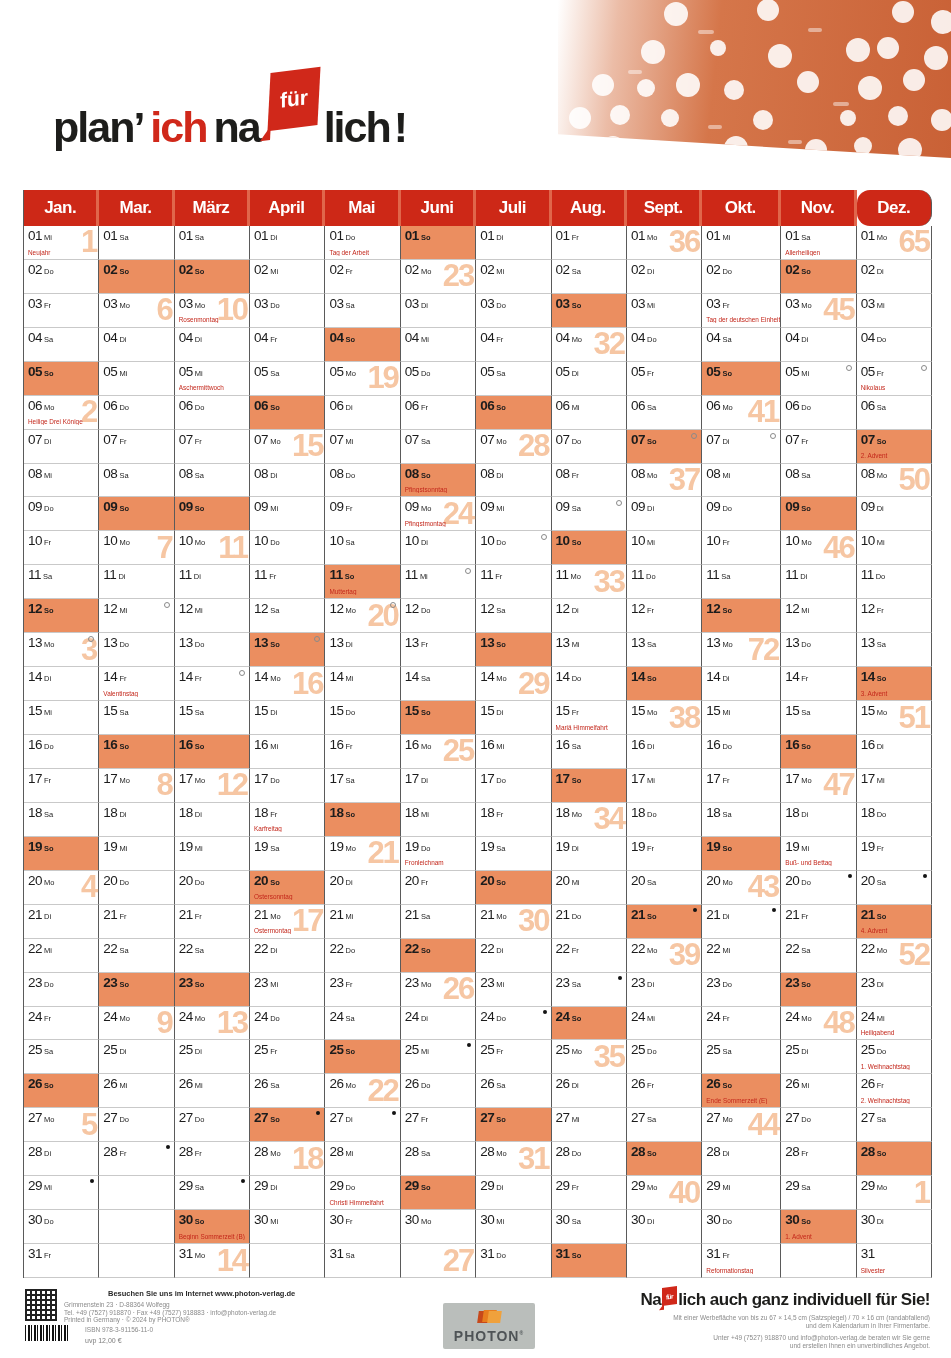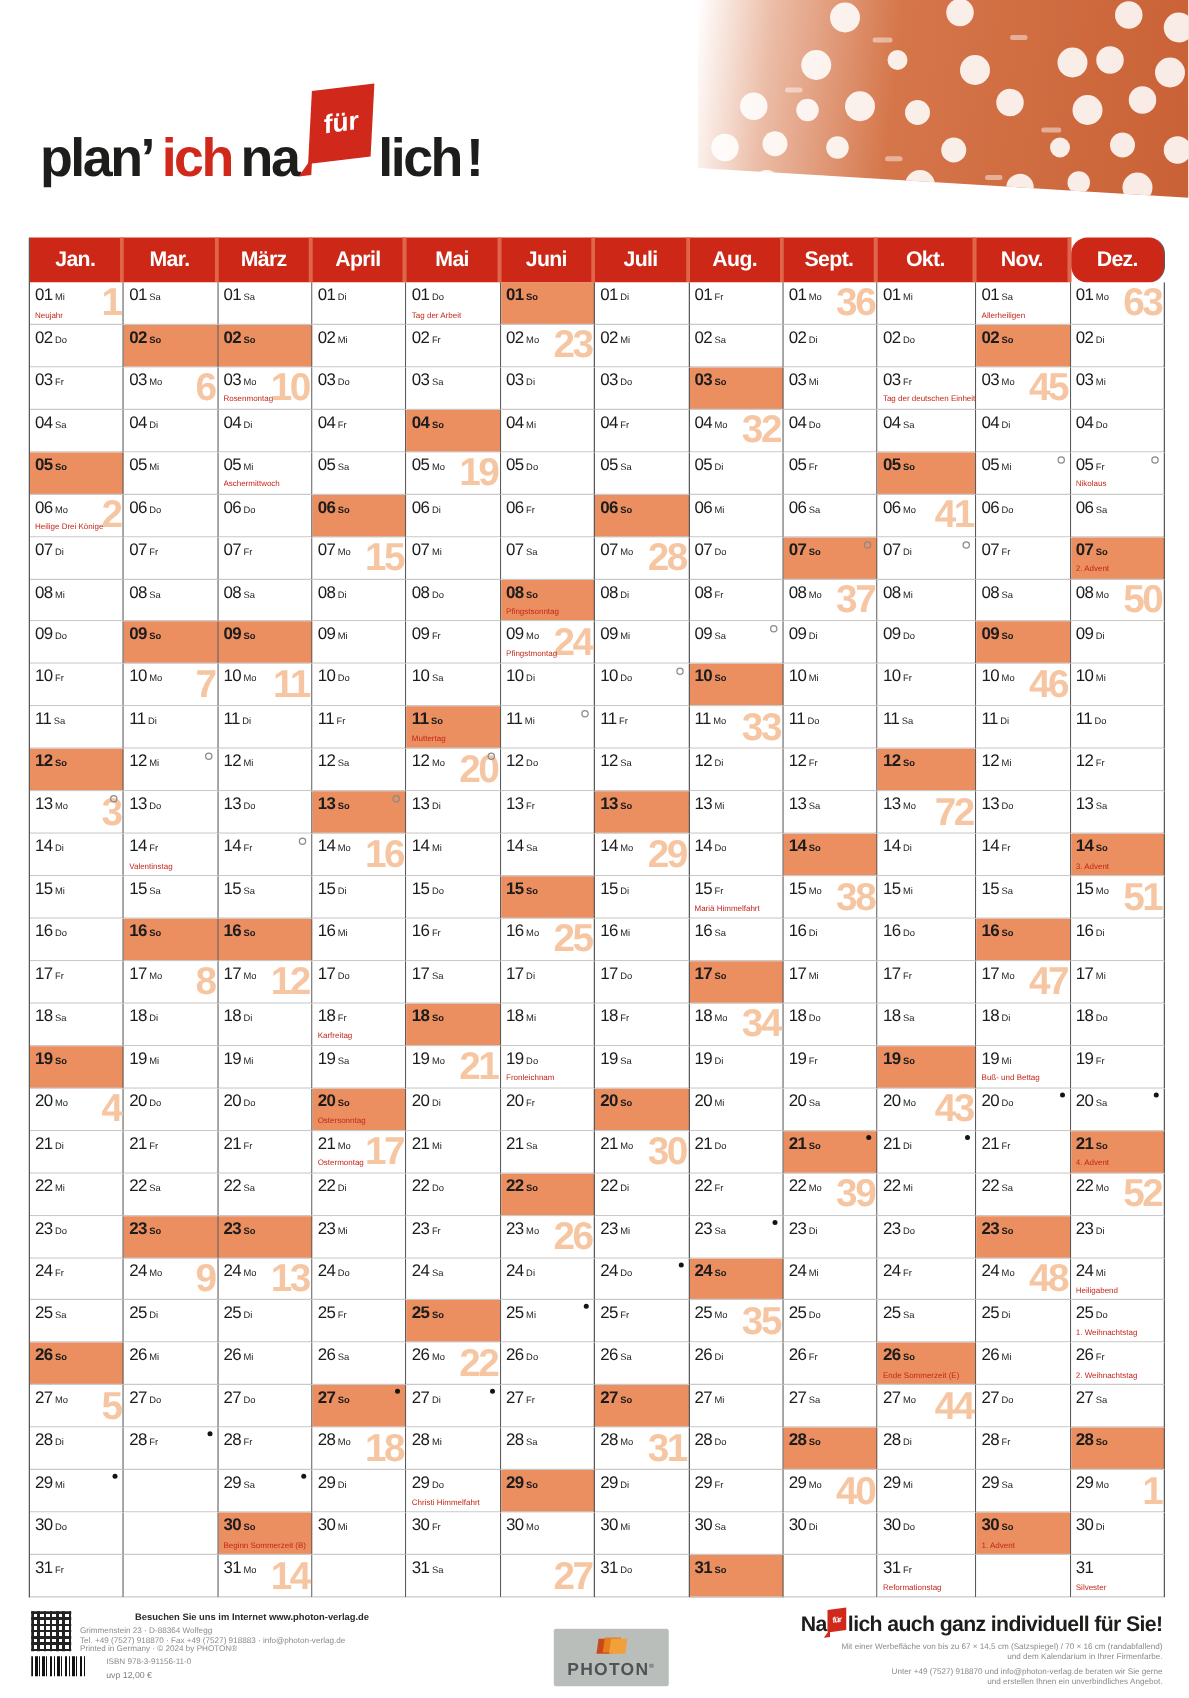--- a/index.html
+++ b/index.html
@@ -2,21 +2,21 @@
 <html><head>
 <meta charset="utf-8">
 <style>
   html,body{margin:0;padding:0;background:#fff;}
   .page{position:relative;width:951px;height:1358px;background:#fff;overflow:hidden;
         font-family:"Liberation Sans",sans-serif;}
 
   
   .logo-row{position:absolute;left:28px;top:70px;display:flex;align-items:flex-end;z-index:3;}
   .year{font-size:100px;font-weight:700;color:#d0281a;letter-spacing:-9px;line-height:78px;}
-  .tagline{display:flex;align-items:flex-end;margin-left:4px;font-weight:700;color:#1d1d1b;
+  .tagline{display:flex;align-items:flex-end;margin-left:25px;font-weight:700;color:#1d1d1b;
            font-size:43px;letter-spacing:-2px;line-height:30px;padding-bottom:2px;}
   .tagline .t{margin-right:7px;}
   .t-ich{color:#d0281a;}
   .fuer-flag{position:relative;width:50px;height:58px;background:#d0281a;margin:0 5px 14px 2px;
              transform:skewY(-7deg) skewX(-3deg);display:flex;align-items:center;justify-content:center;}
   .fuer-flag span{color:#fff;font-size:21px;font-weight:700;letter-spacing:0;transform:skewX(3deg);}
   .fuer-flag:after{content:"";position:absolute;left:-7px;bottom:-9px;border-style:solid;
              border-width:0 0 14px 10px;border-color:transparent transparent #d0281a transparent;}
   .t-bang{margin-left:4px;}
 
@@ -2254,21 +2254,21 @@
       <div class="cell sun">
         <div class="dl">
           <span class="num">30</span>
           <span class="wd">So</span>
         </div>
         <div class="hol">1. Advent</div>
       </div>
       <div class="cell"></div>
       <div class="mh last">Dez.</div>
       <div class="cell">
-        <span class="wk">63</span>
+        <span class="wk">65</span>
         <div class="dl">
           <span class="num">01</span>
           <span class="wd">Mo</span>
         </div>
       </div>
       <div class="cell">
         <div class="dl">
           <span class="num">02</span>
           <span class="wd">Di</span>
         </div>

